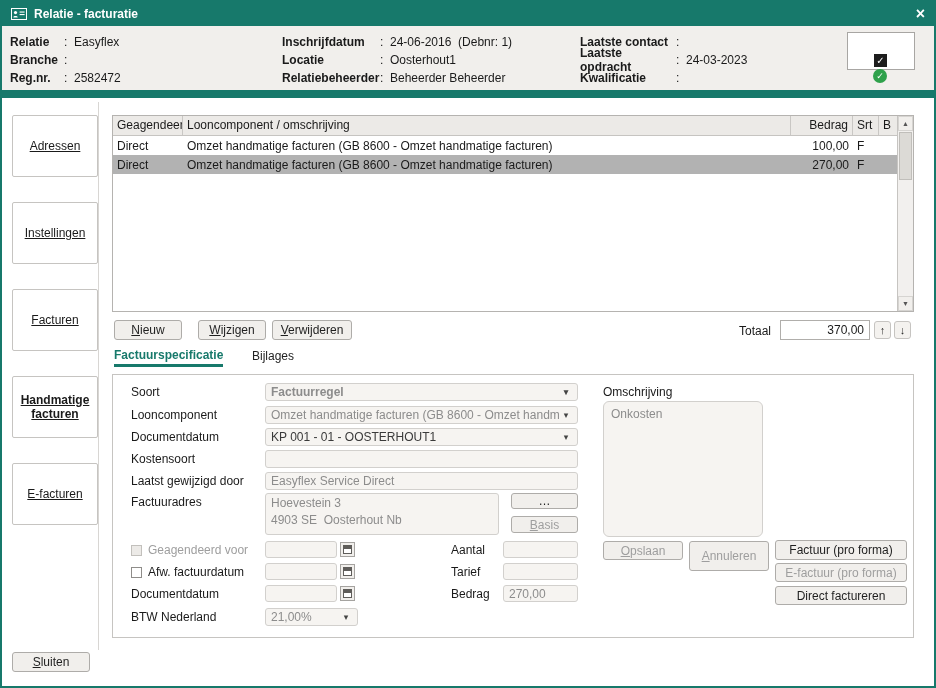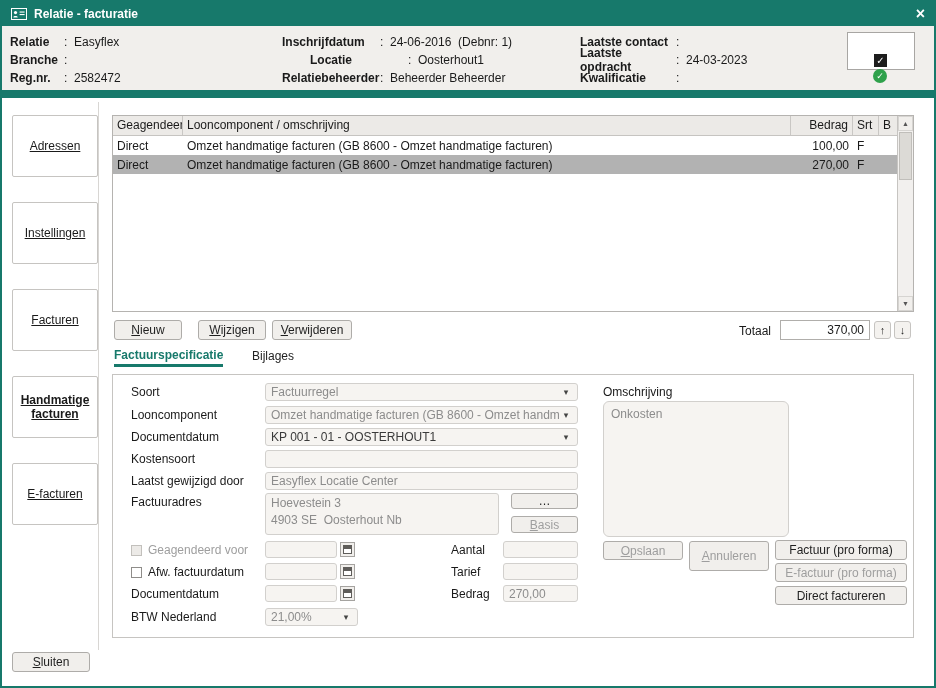--- a/index.html
+++ b/index.html
@@ -115,21 +115,21 @@
           <span class="hvalue">2582472</span>
         </div>
     </div>
     <div class="hcol" style="left:280px;">
       <div class="hrow">
           <span class="hlabel" style="width:98px;">Inschrijfdatum</span>
           <span class="hcolon">:</span>
           <span class="hvalue">24-06-2016  (Debnr: 1)</span>
         </div>
       <div class="hrow">
-          <span class="hlabel" style="width:98px;margin-left:28px;">Locatie</span>
+          <span class="hlabel" style="width:98px;">Locatie</span>
           <span class="hcolon">:</span>
           <span class="hvalue">Oosterhout1</span>
         </div>
       <div class="hrow">
           <span class="hlabel" style="width:98px;">Relatiebeheerder</span>
           <span class="hcolon">:</span>
           <span class="hvalue">Beheerder Beheerder</span>
         </div>
     </div>
     <div class="hcol" style="left:578px;">
@@ -222,42 +222,42 @@
   <button class="btn arrbtn" style="left:892px;top:319px;width:17px;height:18px;">
       <span>↓</span>
     </button>
 
   <span class="spec-tab">Factuurspecificatie</span>
   <span class="bijl-tab">Bijlages</span>
 
   <div class="formpanel">
 
     <span class="abs flabel" style="left:18px;top:10px;">Soort</span>
-    <div class="abs field dropdown" style="left:152px;top:8px;width:313px;height:18px;">
+    <div class="abs field dropdown" style="left:152px;top:8px;width:313px;height:18px;font-weight:bold;">
       <span class="dd-text">Factuurregel</span>
       <span class="dd-arrow">▾</span>
     </div>
 
     <span class="abs flabel" style="left:18px;top:33px;">Looncomponent</span>
     <div class="abs field dropdown" style="left:152px;top:31px;width:313px;height:18px;">
       <span class="dd-text">Omzet handmatige facturen (GB 8600 - Omzet handm</span>
       <span class="dd-arrow">▾</span>
     </div>
 
     <span class="abs flabel" style="left:18px;top:55px;">Documentdatum</span>
     <div class="abs field dropdown" style="left:152px;top:53px;width:313px;height:18px;">
       <span class="dd-text dd-dark">KP 001 - 01 - OOSTERHOUT1</span>
       <span class="dd-arrow">▾</span>
     </div>
 
     <span class="abs flabel" style="left:18px;top:77px;">Kostensoort</span>
     <div class="abs field" style="left:152px;top:75px;width:313px;height:18px;"></div>
 
     <span class="abs flabel" style="left:18px;top:99px;">Laatst gewijzigd door</span>
-    <div class="abs field" style="left:152px;top:97px;width:313px;height:18px;">Easyflex Locatie Center</div>
+    <div class="abs field" style="left:152px;top:97px;width:313px;height:18px;">Easyflex Service Direct</div>
 
     <span class="abs flabel" style="left:18px;top:120px;">Factuuradres</span>
     <div class="abs field addr" style="left:152px;top:118px;width:234px;height:42px;"><span style="display:block;">Hoevestein 3</span><span style="display:block;">4903 SE  Oosterhout Nb</span></div>
     <button class="btn" style="left:398px;top:118px;width:67px;height:16px;">
         <span>…</span>
       </button>
     <button class="btn dis" style="left:398px;top:141px;width:67px;height:17px;">
         <span class="ak">Basis</span>
       </button>
 
@@ -282,21 +282,21 @@
     </div>
 
     <span class="abs flabel" style="left:338px;top:168px;">Aantal</span>
     <div class="abs field" style="left:390px;top:166px;width:75px;height:17px;"></div>
     <span class="abs flabel" style="left:338px;top:190px;">Tarief</span>
     <div class="abs field" style="left:390px;top:188px;width:75px;height:17px;"></div>
     <span class="abs flabel" style="left:338px;top:212px;">Bedrag</span>
     <div class="abs field" style="left:390px;top:210px;width:75px;height:17px;">270,00</div>
 
     <span class="abs flabel" style="left:490px;top:10px;">Omschrijving</span>
-    <div class="abs field ta" style="left:490px;top:26px;width:186px;height:136px;padding:5px 7px;">Onkosten</div>
+    <div class="abs field ta" style="left:490px;top:26px;width:160px;height:136px;padding:5px 7px;">Onkosten</div>
 
     <button class="btn dis" style="left:490px;top:166px;width:80px;height:19px;">
         <span class="ak">Opslaan</span>
       </button>
     <button class="btn dis" style="left:576px;top:166px;width:80px;height:30px;">
         <span class="ak">Annuleren</span>
       </button>
     <button class="btn" style="left:662px;top:165px;width:132px;height:20px;">
         <span>Factuur (pro forma)</span>
       </button>

